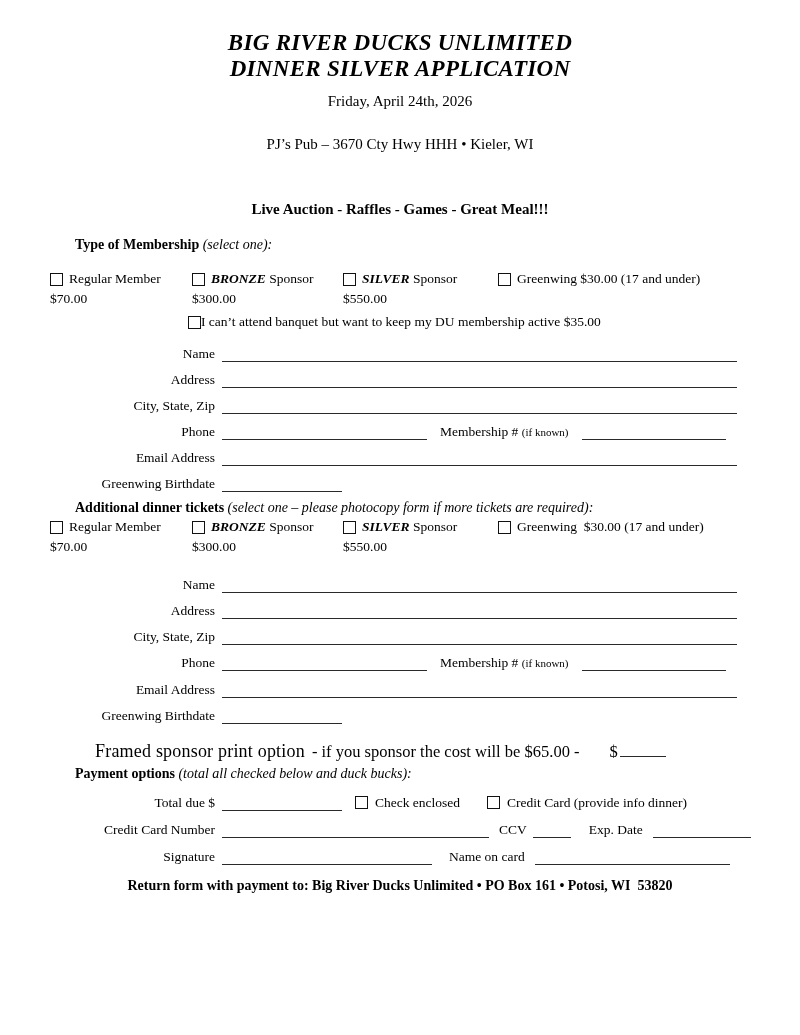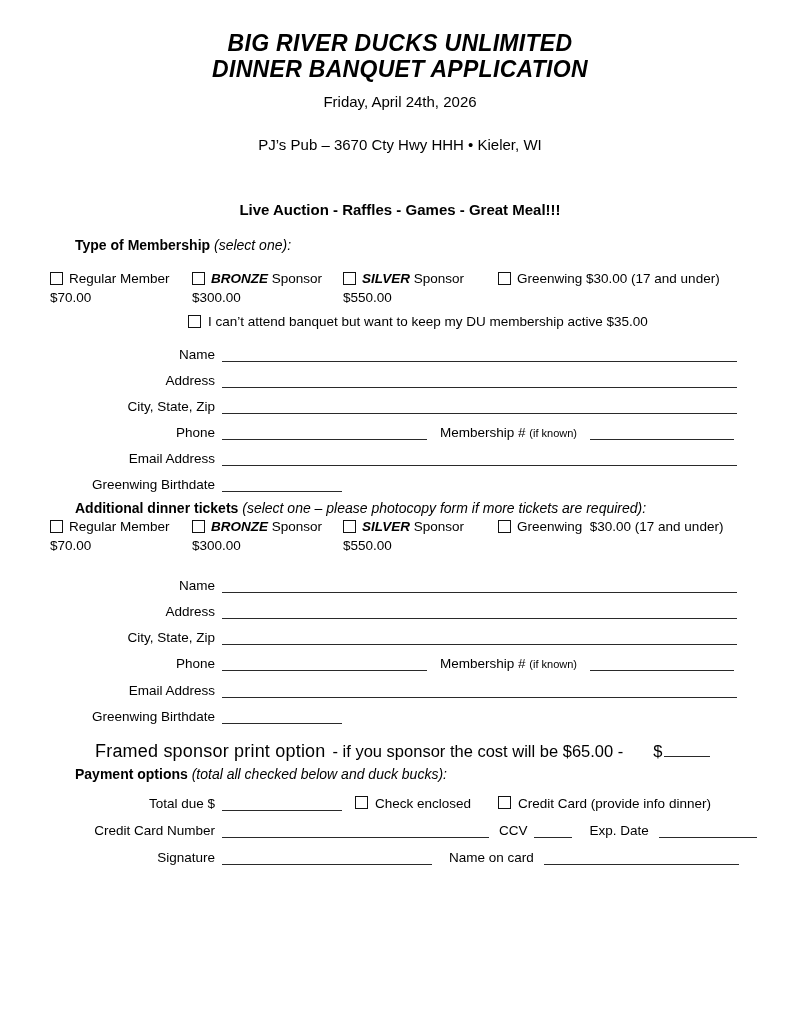--- a/index.html
+++ b/index.html
@@ -1,40 +1,40 @@
 <!DOCTYPE html>
 <html><head>
 <meta charset="utf-8">
 <style>
   * { margin:0; padding:0; box-sizing:border-box; }
   body { background:#fff; }
   .page {
     position:relative; width:800px; height:1035px; background:#ffffff;
-    font-family:Liberation Sans, sans-serif; color:#000; overflow:hidden;
+    font-family:Liberation Serif, serif; color:#000; overflow:hidden;
   }
   .abs { position:absolute; }
   .center { left:0; right:0; text-align:center; }
   .title { left:0; right:0; text-align:center; font-size:23px; font-weight:bold; font-style:italic; letter-spacing:.3px; }
   .t15 { font-size:15px; }
   .bold { font-weight:bold; }
   .heading-line { font-size:14px; }
   .heading-line .hb { font-weight:bold; }
   .heading-line .hi { font-style:italic; white-space:pre; }
 
   .optrow { left:0; right:0; height:38px; }
   .opt { position:absolute; top:0; }
   .opt-top { display:flex; align-items:center; gap:6px; font-size:13.5px; }
   .opt-label { white-space:pre; }
   .emph { font-weight:bold; font-style:italic; }
   .opt-price { font-size:13.5px; margin-top:4px; }
   .cb {
     width:13px; height:13px; border:1.6px solid #111; background:#fff;
     display:inline-block; flex:0 0 13px;
   }
-  .cantrow { display:flex; align-items:center; gap:7px; font-size:13.5px; }
+  .cantrow { display:flex; align-items:center; font-size:13.5px; }
 
   .frow { left:0; display:flex; align-items:flex-end; height:20px; font-size:13.5px;padding-left:44px; }
   .flabel { width:178px; text-align:right; padding-right:7px; white-space:pre; }
   .fline { border-bottom:1.3px solid #2a2a2a; height:17px; }
   .w515 { width:515px; }
   .mlabel { margin-left:13px; white-space:pre; }
   .small { font-size:11px; }
   .frow .cb { margin-bottom:2px; }
   .cbl { margin-left:7px; }
 
@@ -45,21 +45,21 @@
   .framed .fline { height:4px; }
 
   .footer { font-size:14px; font-weight:bold; text-align:center; white-space:pre; }
 </style>
 </head>
 <body>
 
 <div class="page">
 
   <div class="abs title" style="top:30px">BIG RIVER DUCKS UNLIMITED</div>
-  <div class="abs title" style="top:56px">DINNER BANQUET APPLICATION</div>
+  <div class="abs title" style="top:56px">DINNER SILVER APPLICATION</div>
   <div class="abs center t15" style="top:93px">Friday, April 24th, 2026</div>
   <div class="abs center t15" style="top:136px">PJ’s Pub – 3670 Cty Hwy HHH • Kieler, WI</div>
   <div class="abs heading-line" style="top:237px;left:75px">
     <span class="hb">Type of Membership</span><span class="hi"> (select one):</span>
   </div>
 
   <div class="abs center t15 bold" style="top:201px">Live Auction - Raffles - Games - Great Meal!!!</div>
 
   <div class="abs optrow" style="top:271px">
     <div class="opt" style="left:50px">
@@ -213,14 +213,15 @@
     <div class="fline" style="width:98px;margin-left:10px"></div>
   </div>
 
   <div class="abs frow" style="top:845px">
     <div class="flabel">Signature</div>
     <div class="fline" style="width:210px"></div>
     <div style="margin-left:17px">Name on card</div>
     <div class="fline" style="width:195px;margin-left:10px"></div>
   </div>
 
+  <div class="abs center footer" style="top:878px">Return form with payment to: Big River Ducks Unlimited • PO Box 161 • Potosi, WI  53820</div>
 
 </div>
 
 </body></html>

